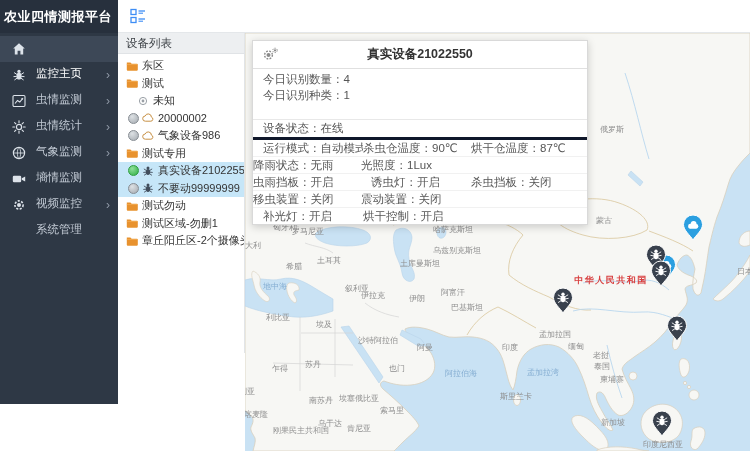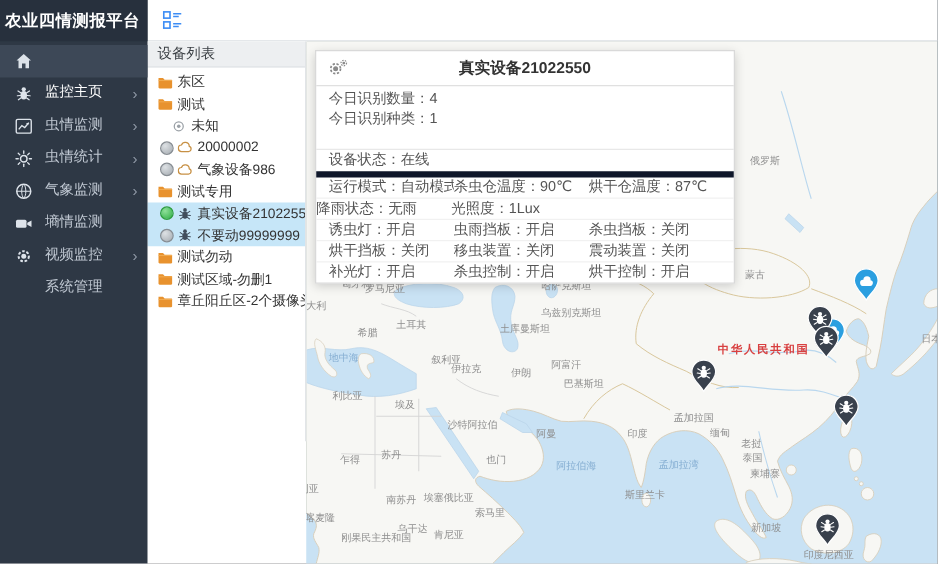--- a/index.html
+++ b/index.html
@@ -1,19 +1,19 @@
 <!DOCTYPE html>
 <html><head>
 <meta charset="utf-8">
 <style>
   html,body{margin:0;padding:0;background:#888;}
   .screen{position:relative;width:750px;height:451px;overflow:hidden;background:#fff;
     font-family:"Liberation Sans","DejaVu Sans",sans-serif;-webkit-font-smoothing:antialiased;}
   
-  .sidebar{position:absolute;left:0;top:0;width:118px;height:451px;background:#2e3845;z-index:6;}
+  .sidebar{position:absolute;left:0;top:0;width:118px;height:404px;background:#2e3845;z-index:6;}
   .brand{height:33px;line-height:33px;background:#27303d;color:#fff;font-size:13px;font-weight:bold;
     padding-left:4px;letter-spacing:.5px;white-space:nowrap;overflow:hidden;}
   .menu{padding-top:3px;}
   .menu-item{height:26px;display:flex;align-items:center;padding:0 8px 0 12px;color:#c2cad4;font-size:11.5px;cursor:pointer;}
   .menu-item.active{background:#3d4857;color:#fff;}
   .mi-icon{width:14px;height:14px;margin-right:10px;flex:none;color:#dde3ea;}
   .mi-icon svg{display:block;width:14px;height:14px;}
   .mi-label{flex:1;white-space:nowrap;margin-top:48px;}
   .mi-arrow{color:#8f99a6;font-size:12px;line-height:1;}
   
@@ -49,21 +49,21 @@
   #marker-layer{cursor:pointer;}
   
   .popup{position:absolute;left:252px;top:40px;width:336px;background:#fff;border:1px solid #d9d9d9;
     box-shadow:0 2px 8px rgba(0,0,0,.18);z-index:8;box-sizing:border-box;}
   .popup-header{height:27px;display:flex;align-items:center;border-bottom:1px solid #e0e0e0;padding:0 10px;}
   .popup-gear{width:16px;height:15px;color:#8a8a8a;cursor:pointer;}
   .popup-gear svg{display:block;width:16px;height:15px;}
   .popup-title{flex:1;text-align:center;font-size:12.5px;color:#333;font-weight:bold;margin-right:16px;}
   .popup-summary{padding:3px 0 16px;border-bottom:1px solid #e8e8e8;}
   .p-row{height:15.5px;line-height:15.5px;padding-left:10px;font-size:11.5px;color:#555;}
-  .popup-status{height:17px;line-height:17px;padding-left:10px;font-size:11.5px;color:#555;border-bottom:5px solid #0f172a;}
+  .popup-status{height:17px;line-height:17px;padding-left:10px;font-size:11.5px;color:#555;border-bottom:3px solid #0f172a;}
   .pg-row{display:flex;height:16px;line-height:16px;border-bottom:1px solid #f1f1f1;}
   .pg-row:last-child{border-bottom:none;}
   .pg-cell{font-size:11.5px;color:#555;white-space:nowrap;overflow:hidden;}
   .pg-cell.c0{width:110px;padding-left:10px;box-sizing:border-box;}
   .pg-cell.c1{width:108px;}
   .pg-cell.c2{flex:1;}
 </style>
 </head>
 <body>
 
@@ -498,21 +498,21 @@
         <span class="map-label" style="left:175px;top:230px">土库曼斯坦</span>
         <span class="map-label" style="left:112px;top:255px">叙利亚</span>
         <span class="map-label" style="left:128px;top:262px">伊拉克</span>
         <span class="map-label" style="left:172px;top:265px">伊朗</span>
         <span class="map-label" style="left:208px;top:259px">阿富汗</span>
         <span class="map-label" style="left:222px;top:274px">巴基斯坦</span>
         <span class="map-label sea" style="left:30px;top:253px">地中海</span>
         <span class="map-label" style="left:33px;top:284px">利比亚</span>
         <span class="map-label" style="left:79px;top:291px">埃及</span>
         <span class="map-label" style="left:133px;top:307px">沙特阿拉伯</span>
-        <span class="map-label" style="left:192px;top:314px">阿曼</span>
+        <span class="map-label" style="left:180px;top:314px">阿曼</span>
         <span class="map-label" style="left:35px;top:335px">乍得</span>
         <span class="map-label" style="left:68px;top:331px">苏丹</span>
         <span class="map-label" style="left:152px;top:335px">也门</span>
         <span class="map-label sea" style="left:216px;top:340px">阿拉伯海</span>
         <span class="map-label" style="left:76px;top:367px">南苏丹</span>
         <span class="map-label" style="left:114px;top:365px">埃塞俄比亚</span>
         <span class="map-label" style="left:147px;top:377px">索马里</span>
         <span class="map-label" style="left:11px;top:381px">喀麦隆</span>
         <span class="map-label" style="left:-6px;top:358px">尼日利亚</span>
         <span class="map-label" style="left:56px;top:397px">刚果民主共和国</span>
@@ -553,30 +553,28 @@
         <div class="pg-row">
           <span class="pg-cell c0">运行模式：自动模式</span>
           <span class="pg-cell c1">杀虫仓温度：90℃</span>
           <span class="pg-cell c2">烘干仓温度：87℃</span>
         </div>
         <div class="pg-row">
           <span class="pg-cell c1">降雨状态：无雨</span>
           <span class="pg-cell c2">光照度：1Lux</span>
         </div>
         <div class="pg-row">
+          <span class="pg-cell c1">虫雨挡板：开启</span>
           <span class="pg-cell c0">诱虫灯：开启</span>
-          <span class="pg-cell c1">虫雨挡板：开启</span>
           <span class="pg-cell c2">杀虫挡板：关闭</span>
         </div>
         <div class="pg-row">
-          <span class="pg-cell c0">烘干挡板：关闭</span>
           <span class="pg-cell c1">移虫装置：关闭</span>
           <span class="pg-cell c2">震动装置：关闭</span>
         </div>
         <div class="pg-row">
           <span class="pg-cell c0">补光灯：开启</span>
-          <span class="pg-cell c1">杀虫控制：开启</span>
           <span class="pg-cell c2">烘干控制：开启</span>
         </div>
       </div>
   </div>
 
 </div>
 
 </body></html>

